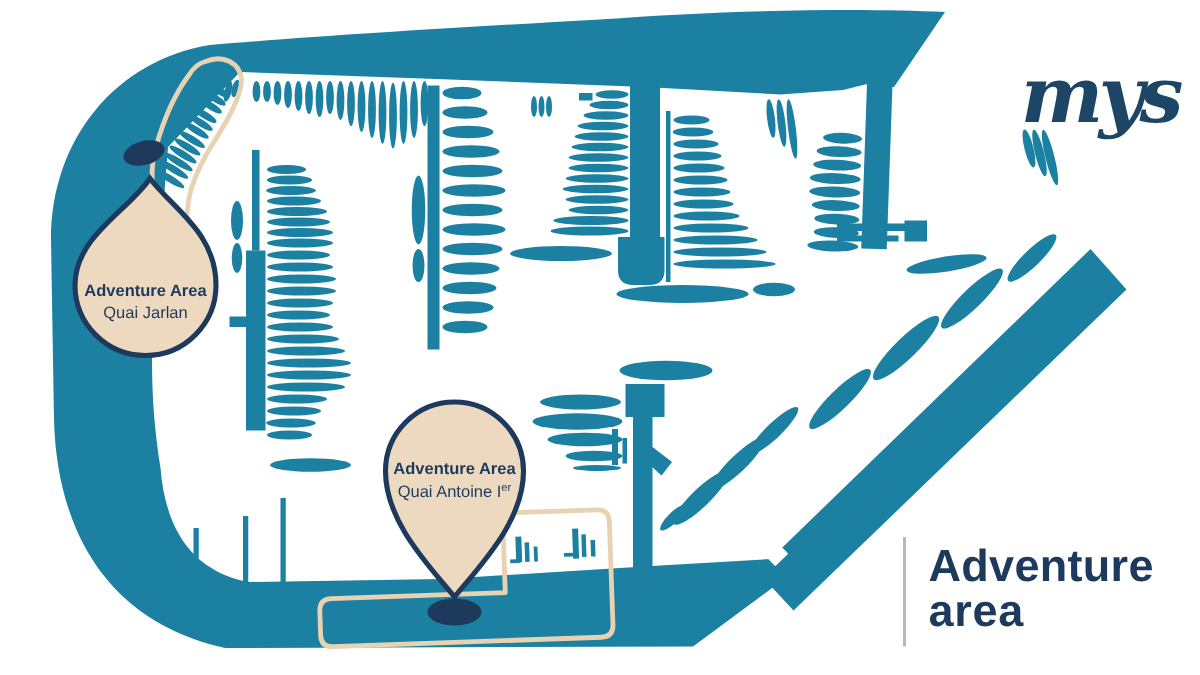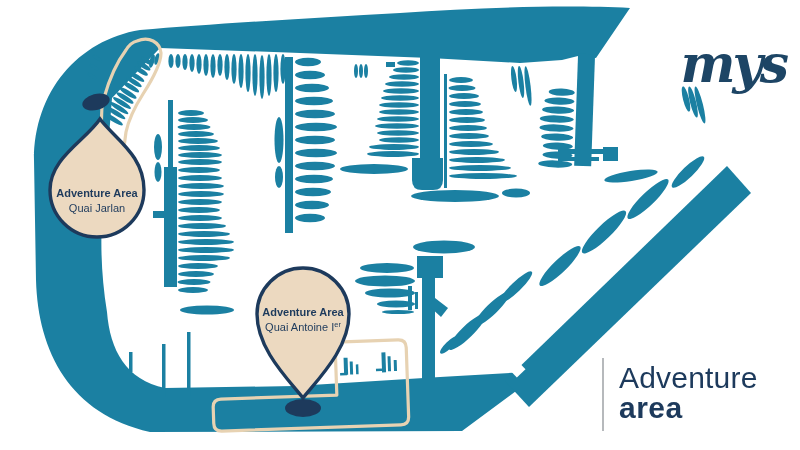--- a/index.html
+++ b/index.html
@@ -19,21 +19,21 @@
   .pin-title{font:700 11px "Liberation Sans",sans-serif;fill:var(--navy);}
   .pin-sub{font:400 11px "Liberation Sans",sans-serif;fill:var(--navy);}
   
   .logo{position:absolute;left:668px;top:6px;width:130px;height:64px;
         font-family:"DejaVu Serif",serif;font-style:italic;font-weight:700;
         font-size:52px;line-height:60px;color:var(--logo-navy);letter-spacing:-3px;text-align:right;
         padding-right:12px;box-sizing:border-box;margin-top:28px;}
   
   .caption{position:absolute;left:602px;top:358px;border-left:2px solid var(--line-gray);
            padding:4px 0 8px 15px;color:var(--navy);}
-  .cap1{font-size:30px;font-weight:400;line-height:31px;letter-spacing:.2px;}
+  .cap1{font-size:30px;font-weight:700;line-height:31px;letter-spacing:.2px;}
   .cap2{font-size:30px;font-weight:700;line-height:30px;letter-spacing:.5px;}
 </style>
 </head>
 <body>
 
 <div class="canvas">
 
   <svg class="map-svg" viewBox="0 0 800 450" xmlns="http://www.w3.org/2000/svg">
 
     <path class="f-teal" d="

